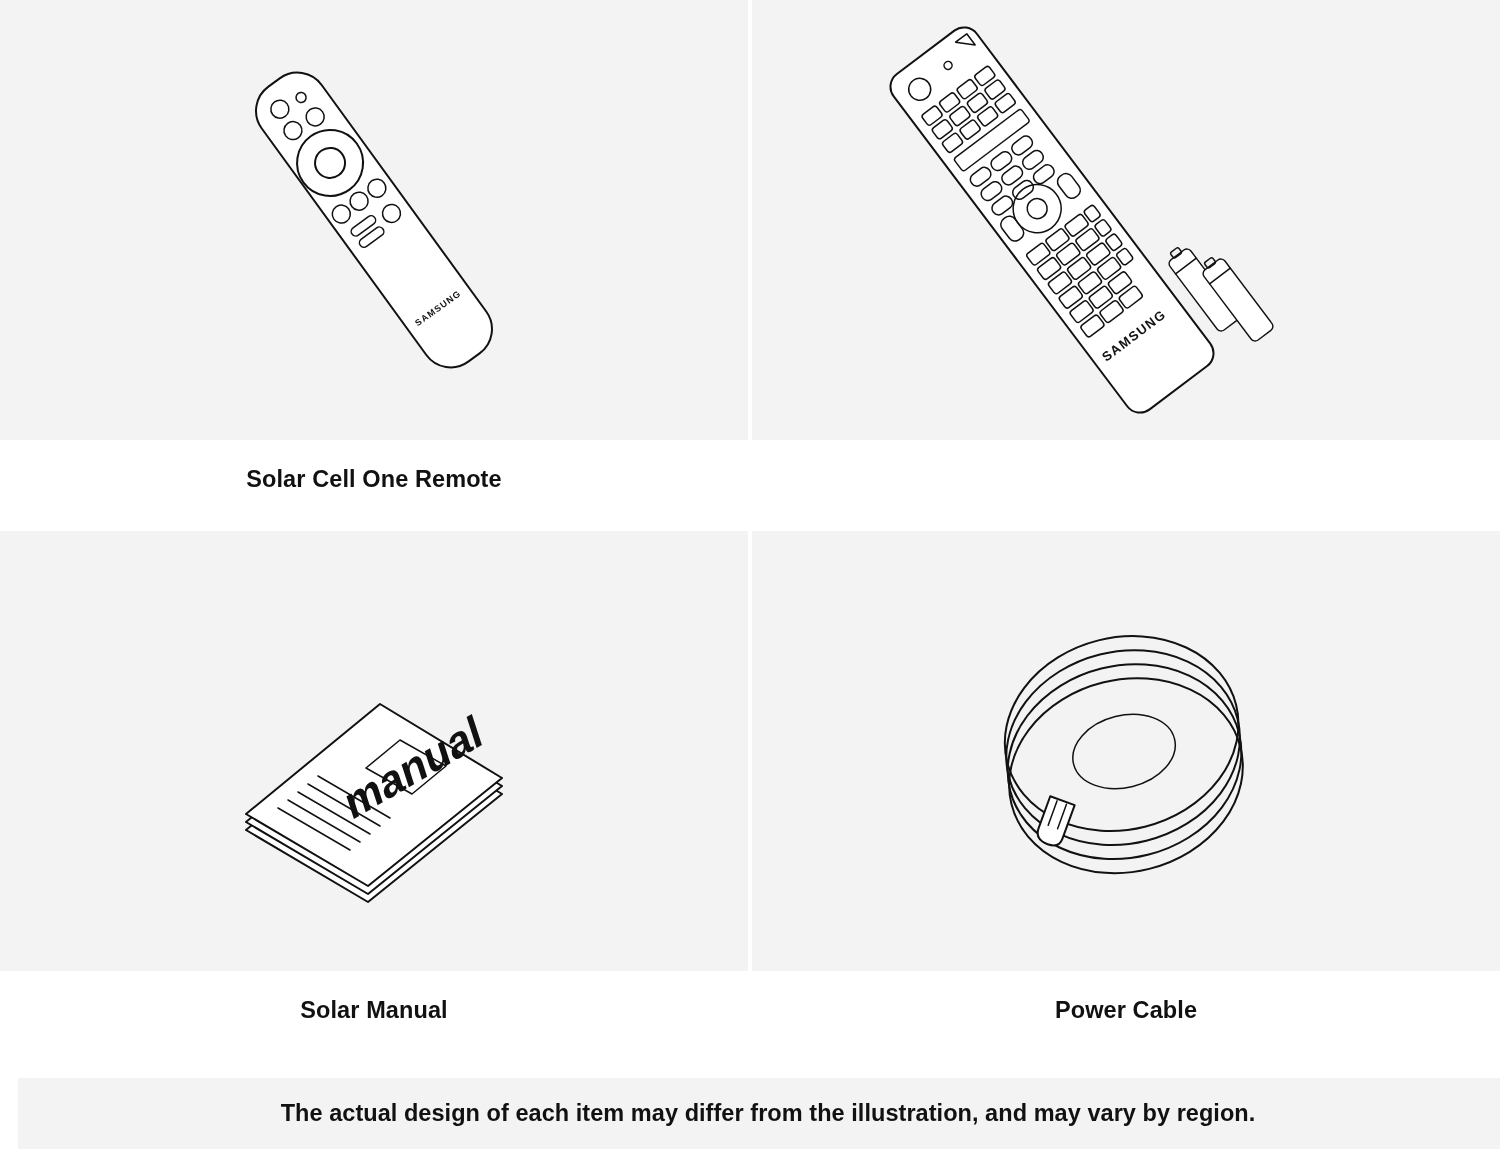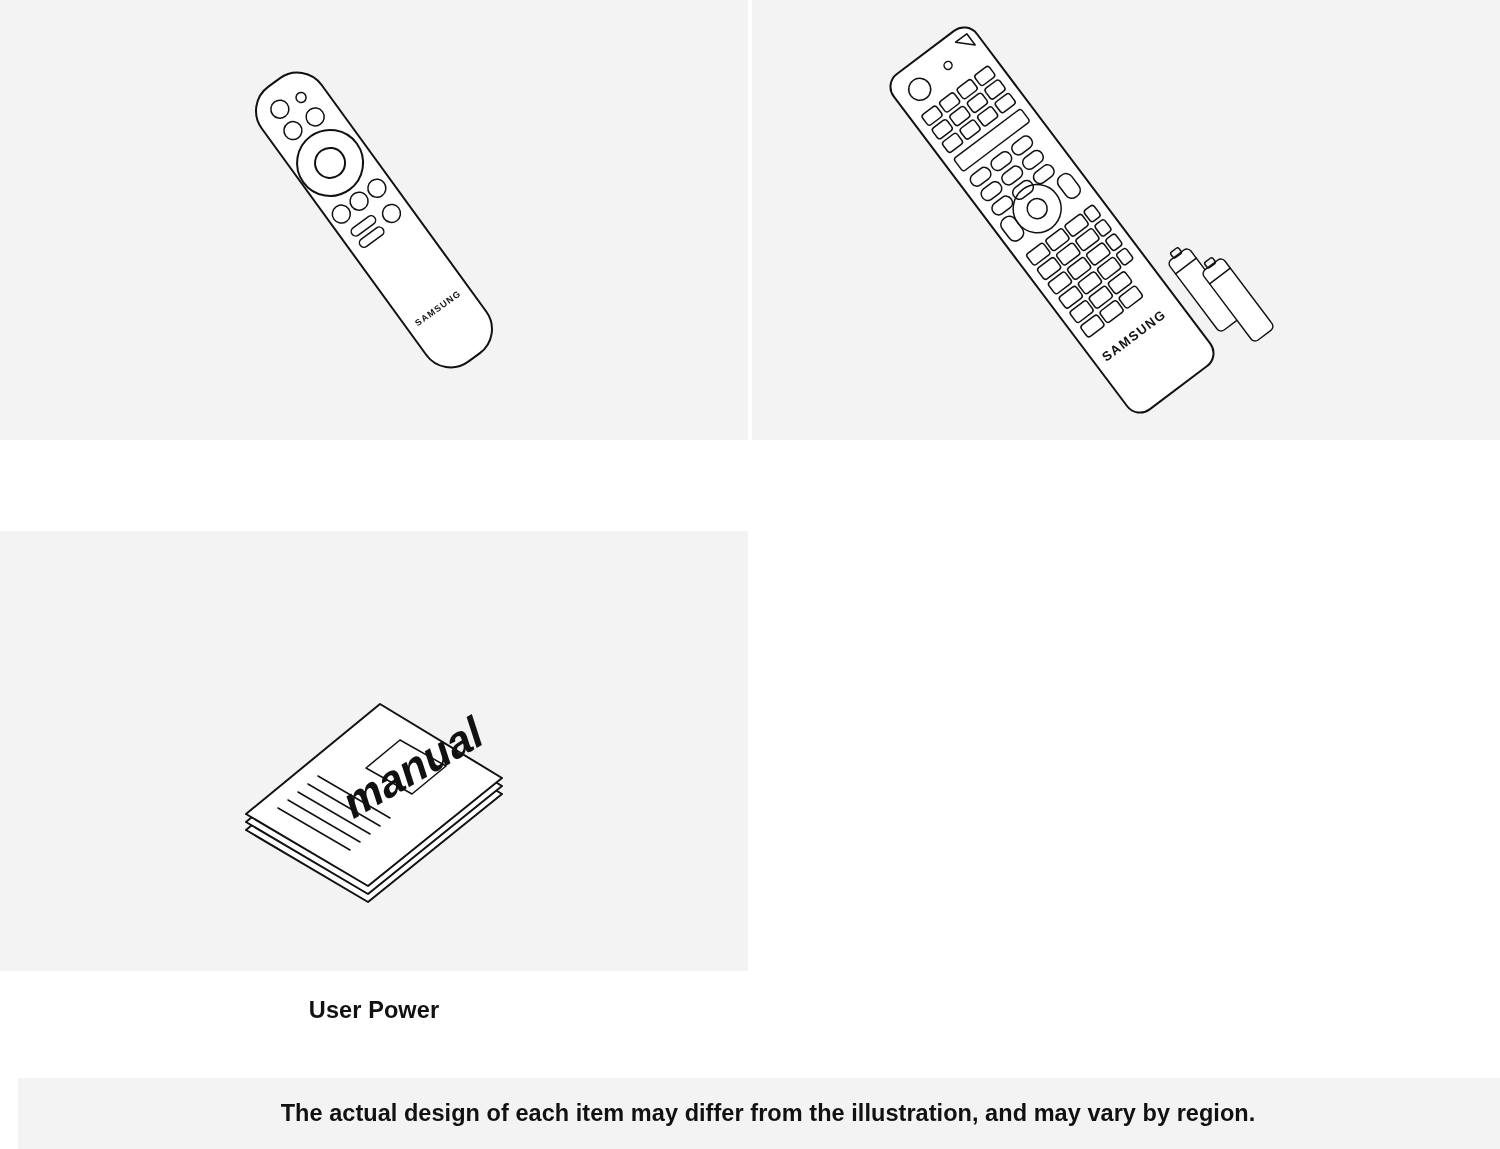--- a/index.html
+++ b/index.html
@@ -151,20 +151,21 @@
             <circle class="stroke-thin" cx="21" cy="-24" r="9"></circle>
 
             <rect class="stroke-thin" x="-26" y="-6" width="28" height="9" rx="4.5"></rect>
             <rect class="stroke-thin" x="-26" y="8" width="28" height="9" rx="4.5"></rect>
             <circle class="stroke-thin" cx="18" cy="5" r="9"></circle>
 
             <text class="brandtext" x="0" y="112" text-anchor="middle" font-size="9" letter-spacing="1.2">SAMSUNG</text>
           </g>
         </svg>
       </div>
+      <div class="cell-caption">Solar Cell One Remote</div>
     </div>
 
     <div class="gap-col"></div>
 
     <div class="cell">
       <div class="cell-art">
         <svg class="art" width="748" height="440" viewBox="0 0 748 440">
 
           <g transform="translate(300,220) rotate(-37)">
             <rect class="fill-white" x="-52" y="-210" width="104" height="420" rx="16" ry="16"></rect>
@@ -274,25 +275,48 @@
               <line x1="-86" y1="44" x2="-14" y2="86"></line>
               <line x1="-76" y1="36" x2="-4" y2="78"></line>
               <line x1="-66" y1="28" x2="6" y2="70"></line>
               <line x1="-56" y1="20" x2="16" y2="62"></line>
             </g>
 
             <path class="stroke-thin" d="M-8 12 L38 38 L72 10 L26 -16 Z"></path>
           </g>
         </svg>
       </div>
-      <div class="cell-caption">User Power</div>
+      <div class="cell-caption">Solar Manual</div>
     </div>
 
     <div class="gap-col"></div>
 
+    <div class="cell">
+      <div class="cell-art">
+        <svg class="art" width="748" height="440" viewBox="0 0 748 440">
+          <g transform="translate(374,220)">
+            <g class="stroke">
+              <ellipse cx="0" cy="-18" rx="118" ry="96" transform="rotate(-14)"></ellipse>
+              <ellipse cx="-2" cy="-4" rx="118" ry="96" transform="rotate(-14)"></ellipse>
+              <ellipse cx="-4" cy="10" rx="118" ry="96" transform="rotate(-14)"></ellipse>
+              <ellipse cx="-6" cy="24" rx="118" ry="96" transform="rotate(-14)"></ellipse>
+            </g>
+
+            <ellipse class="stroke-thin" cx="-2" cy="0" rx="52" ry="36" transform="rotate(-14)"></ellipse>
+
+            <g transform="translate(-72,70) rotate(20)">
+              <path class="fill-white" d="M-12 -22 L14 -22 L14 14 Q14 24 2 24 Q-12 24 -12 12 Z"></path>
+              <line class="stroke-thin" x1="-4" y1="-20" x2="-4" y2="6"></line>
+              <line class="stroke-thin" x1="6" y1="-20" x2="6" y2="6"></line>
+            </g>
+          </g>
+        </svg>
+      </div>
+      <div class="cell-caption">Power Cable</div>
+    </div>
 
   </div>
 
   <div class="footer">
     <div class="footer-text">The actual design of each item may differ from the illustration, and may vary by region.</div>
   </div>
 
 </div>
 
 </body></html>

